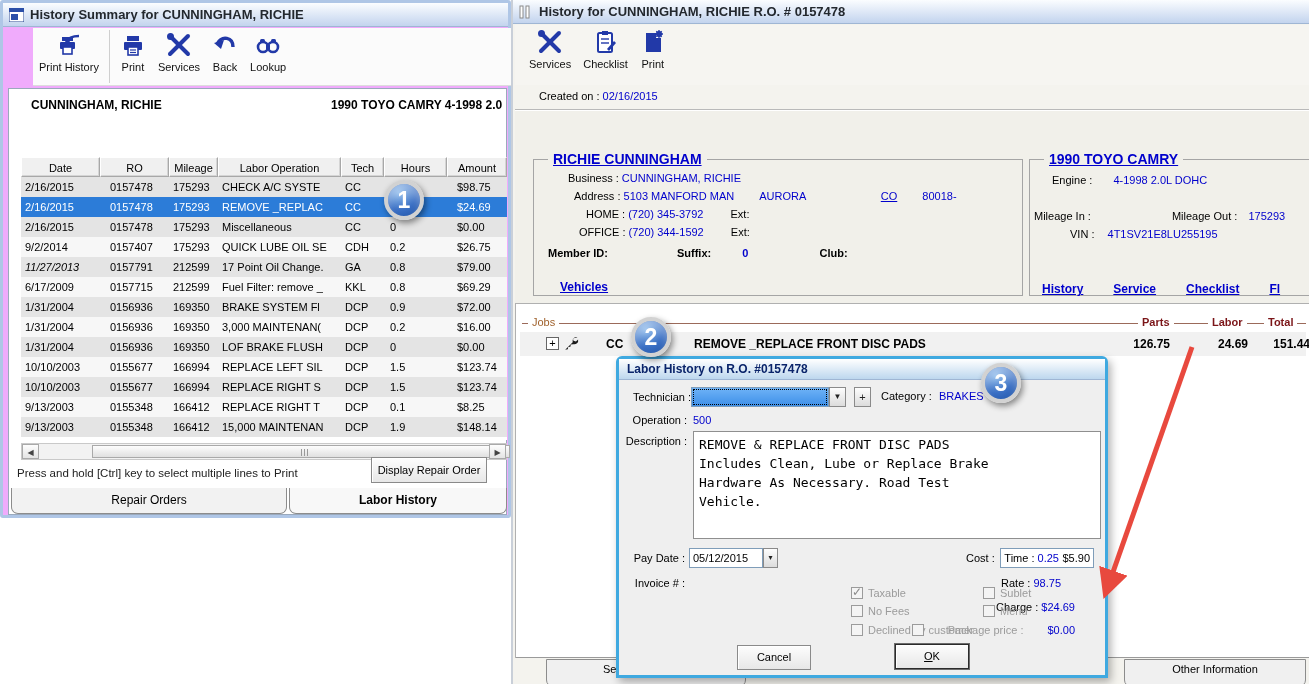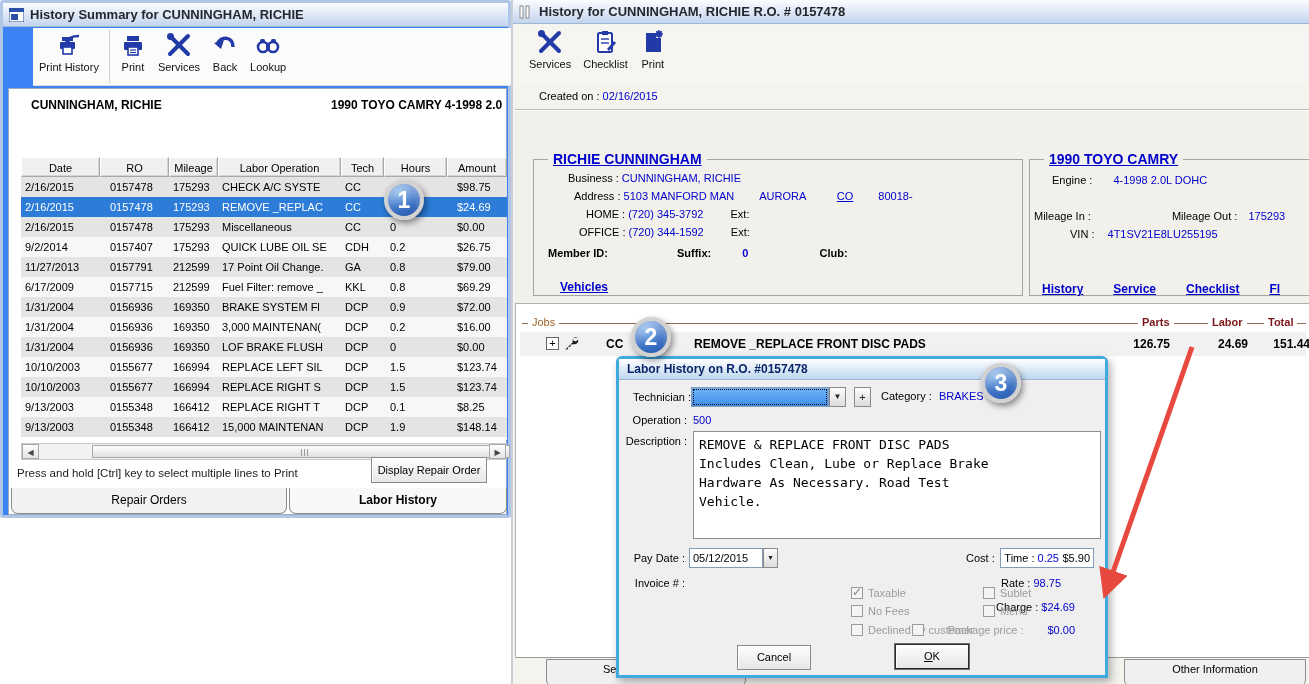--- a/index.html
+++ b/index.html
@@ -20,21 +20,21 @@
   .tbar { position:absolute; display:flex; align-items:flex-start; }
   .tbtn { display:flex; flex-direction:column; align-items:center; gap:3px; padding:4px 6px; cursor:default; }
   .tbtn span { font-size:11px; color:#111; }
   .sep { width:1px; background:#CFCFCF; align-self:stretch; margin:2px 4px; }
   .blue { color:#0000CC; }
   .btn3d {
     background:linear-gradient(#FDFDFD,#E7E7E7); border:1px solid #8A8A8A;
     box-shadow:inset 1px 1px 0 #fff; font-size:11px; text-align:center;
   }
   
-  #leftwin { left:0; top:0; width:511px; height:518px; border:3px solid #AFC6E6; border-radius:3px; background:#3b82f6; }
+  #leftwin { left:0; top:0; width:511px; height:518px; border:3px solid #AFC6E6; border-radius:3px; background:#f0abfc; }
   #leftwin .toolbar { left:2px; top:25px; width:100%; height:58px; background:#FBFBFB; border-bottom:1px solid #DDD; }
   #lw-content { position:absolute; left:5px; top:85px; width:499px; height:427px; background:#FFF; border:1px solid #9AA9BC; }
   .lw-head { position:absolute; top:9px; font-weight:bold; font-size:12px; }
   
   #htable { position:absolute; left:12px; top:68px; width:486px; height:283px; background:#fff; }
   .hrowhdr, .hrow { display:flex; height:20px; line-height:20px; }
   .hcellhdr {
     background:#F0F0F0; border:1px solid #fff; border-right-color:#A8A8A8; border-bottom-color:#A8A8A8;
     box-shadow:inset -1px -1px 0 #D5D5D5; text-align:center; font-size:11px; overflow:hidden; white-space:nowrap;
   }
@@ -216,21 +216,21 @@
             <div class="hrow">
               <span class="hcell" style="width: 79px; padding-left: 4px;">9/2/2014</span>
               <span class="hcell" style="width: 69px; padding-left: 10px;">0157407</span>
               <span class="hcell" style="width: 49px; padding-left: 4px;">175293</span>
               <span class="hcell" style="width: 123px; padding-left: 4px;">QUICK LUBE OIL SE</span>
               <span class="hcell" style="width: 43px; padding-left: 4px;">CDH</span>
               <span class="hcell" style="width: 63px; padding-left: 6px;">0.2</span>
               <span class="hcell" style="width: 60px; padding-left: 10px;">$26.75</span>
             </div>
             <div class="hrow alt">
-              <span class="hcell" style="width: 79px; padding-left: 4px;">11/27/2013</span>
+              <span class="hcell" style="width: 79px; padding-left: 4px; font-style: italic;">11/27/2013</span>
               <span class="hcell" style="width: 69px; padding-left: 10px;">0157791</span>
               <span class="hcell" style="width: 49px; padding-left: 4px;">212599</span>
               <span class="hcell" style="width: 123px; padding-left: 4px;">17 Point Oil Change.</span>
               <span class="hcell" style="width: 43px; padding-left: 4px;">GA</span>
               <span class="hcell" style="width: 63px; padding-left: 6px;">0.8</span>
               <span class="hcell" style="width: 60px; padding-left: 10px;">$79.00</span>
             </div>
             <div class="hrow">
               <span class="hcell" style="width: 79px; padding-left: 4px;">6/17/2009</span>
               <span class="hcell" style="width: 69px; padding-left: 10px;">0157715</span>
@@ -370,21 +370,21 @@
       <div class="fieldset" style="left:18px; top:48px; width:490px; height:137px;">
         <span class="legend">RICHIE CUNNINGHAM</span>
         <div class="frow" style="left:34px; top:12px;">
           <span class="flabel">Business :</span>
           <span class="blue">CUNNINGHAM, RICHIE</span>
         </div>
         <div class="frow" style="left:40px; top:30px;">
           <span class="flabel">Address :</span>
           <span class="blue">5103 MANFORD MAN</span>
           <span class="blue" style="margin-left:22px;">AURORA</span>
-          <span class="blue" style="margin-left:28px;text-decoration:underline;">CO</span>
+          <span class="blue" style="margin-left:72px;text-decoration:underline;">CO</span>
           <span class="blue" style="margin-left:22px;">80018-</span>
         </div>
         <div class="frow" style="left:52px; top:48px;">
           <span class="flabel">HOME :</span>
           <span class="blue">(720) 345-3792</span>
           <span class="flabel" style="margin-left:24px;">Ext:</span>
         </div>
         <div class="frow" style="left:45px; top:66px;">
           <span class="flabel">OFFICE :</span>
           <span class="blue">(720) 344-1592</span>

